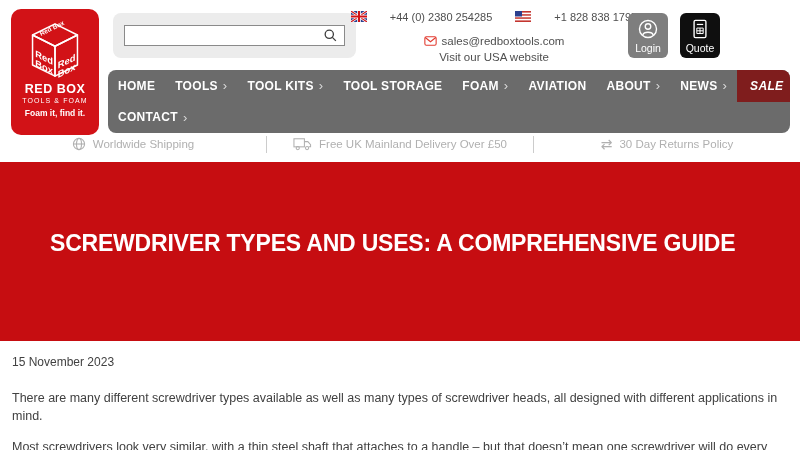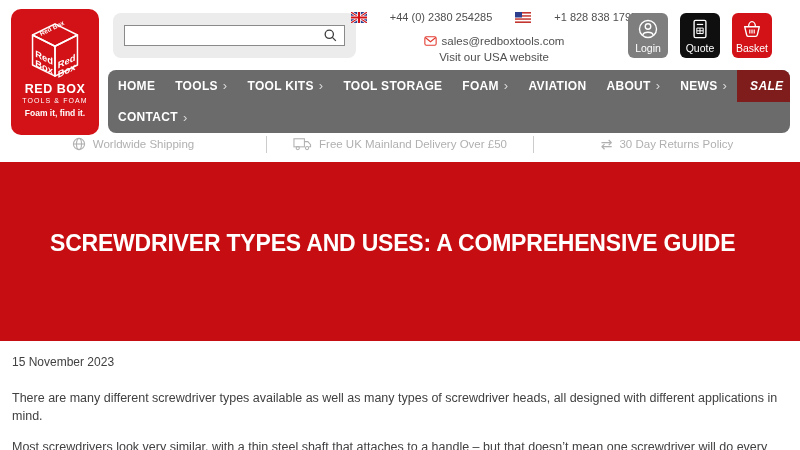--- a/index.html
+++ b/index.html
@@ -34,21 +34,21 @@
     width: 100%; height: 21px; background: #fff; border: 1px solid #8a8a8a;
     display: flex; align-items: center; padding: 0 6px 0 6px;
   }
   .search-box input {
     flex: 1; border: none; outline: none; font-size: 11px; height: 17px;
     font-family: "Liberation Sans", sans-serif; background: transparent;
   }
   .search-btn { background: none; border: none; cursor: pointer; display: flex; align-items: center; padding: 0; }
 
   .contact { position: absolute; left: 368px; top: 11px; width: 252px; text-align: center; font-size: 11px; color: #4f4f4f; }
-  .contact .row1 { display: flex; align-items: center; justify-content: center; gap: 23px; white-space: nowrap; }
+  .contact .row1 { display: flex; align-items: flex-start; justify-content: center; gap: 23px; white-space: nowrap; }
   .contact .row2 { display: flex; align-items: center; justify-content: center; gap: 5px; margin-top: 12px; font-size: 11.5px; }
   .contact .row3 { margin-top: 4px; font-size: 11.5px; }
   .contact a { color: #4f4f4f; text-decoration: none; cursor: pointer; }
   .flag { display: inline-block; line-height: 0; }
 
   .actions { position: absolute; left: 628px; top: 13px; display: flex; gap: 12px; }
   .action-btn {
     width: 40px; height: 45px; border-radius: 6px; border: none; cursor: pointer;
     display: flex; flex-direction: column; align-items: center; justify-content: center; gap: 2px;
     color: #fff; font-size: 10.5px; font-family: "Liberation Sans", sans-serif;
@@ -182,28 +182,20 @@
       <span>Login</span>
     </button>
     <button class="action-btn quote">
       <svg width="20" height="22" viewBox="0 0 22 24">
         <rect x="4.5" y="2.5" width="13" height="19" rx="1.5" fill="none" stroke="#ffffff" stroke-width="1.5"></rect>
         <path d="M7.5,7 h7" stroke="#ffffff" stroke-width="1.3"></path>
         <path d="M7.5,11 h7 M7.5,14 h7 M7.5,17 h7 M7.5,11 v6 M11,11 v6 M14.5,11 v6" stroke="#ffffff" stroke-width="1.1" fill="none"></path>
       </svg>
       <span>Quote</span>
     </button>
-    <button class="action-btn basket">
-      <svg width="22" height="22" viewBox="0 0 24 24">
-        <path d="M4,9.5 h16 l-2.2,9 a2,2 0 0 1 -2,1.5 h-7.6 a2,2 0 0 1 -2,-1.5 Z" fill="none" stroke="#ffffff" stroke-width="1.5" stroke-linejoin="round"></path>
-        <path d="M8.3,9.5 a3.7,5.5 0 0 1 7.4,0" fill="none" stroke="#ffffff" stroke-width="1.5"></path>
-        <path d="M9.6,12.5 v4.5 M12,12.5 v4.5 M14.4,12.5 v4.5" stroke="#ffffff" stroke-width="1.3"></path>
-      </svg>
-      <span>Basket</span>
-    </button>
   </div>
 
   <nav class="nav">
     <div class="nav-row">
         <div class="nav-item">
           <span>HOME</span>
         </div>
         <div class="nav-item">
           <span>TOOLS</span>
           <span class="chev">›</span>

